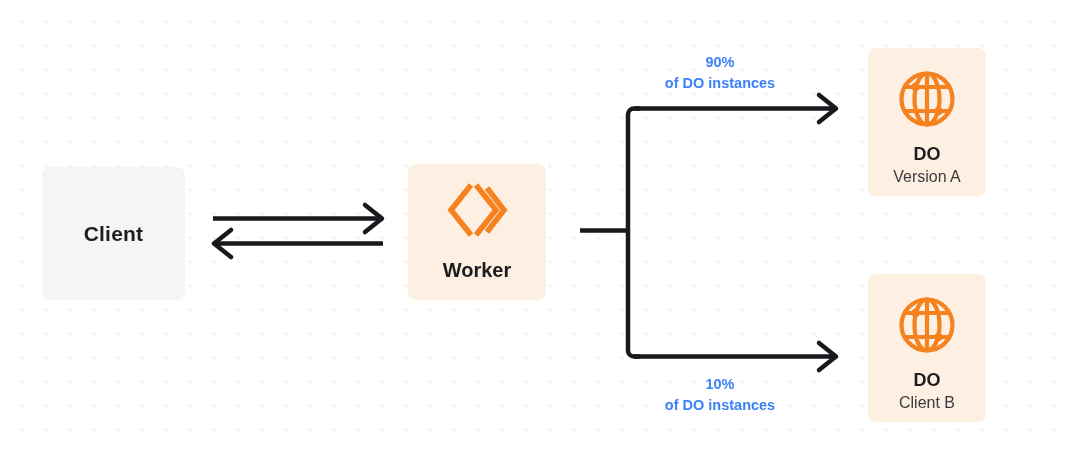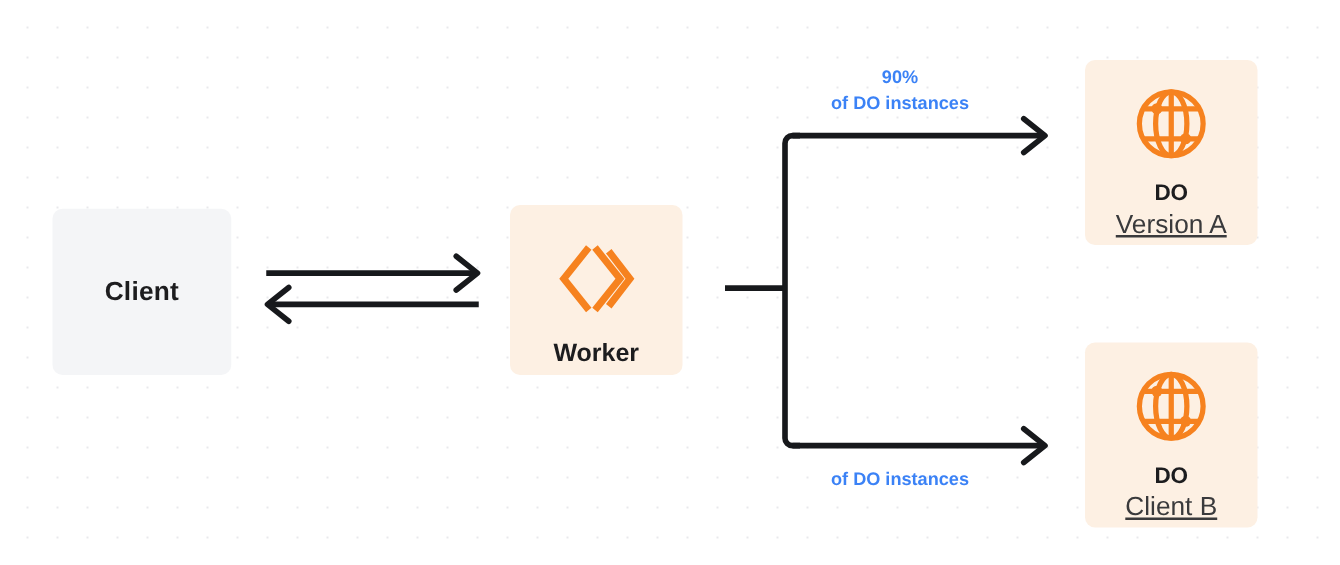--- a/index.html
+++ b/index.html
@@ -43,48 +43,47 @@
     color: #1d1d1f;
     letter-spacing: 0.2px;
   }
   #worker-node {
     left: 408px;
     top: 164px;
     width: 138px;
     height: 136px;
     background: #fdf0e3;
     justify-content: flex-start;
-    padding-top: 30px;
+    padding-top: 17px;
   }
   .worker-label {
     font-size: 20px;
     font-weight: bold;
     color: #1d1d1f;
     margin-top: 20px;
   }
   .do-node {
-    width: 138px;
+    width: 118px;
     height: 148px;
     background: #fdf0e3;
     justify-content: flex-start;
     padding-top: 22px;
   }
   #do-a-node { left: 868px; top: 48px; }
   #do-b-node { left: 868px; top: 274px; }
   .do-title {
     font-size: 18px;
     font-weight: bold;
     color: #1d1d1f;
     margin-top: 16px;
   }
   .do-sub {
-    font-size: 21px;
+    font-size: 16px;
     color: #3a3a3c;
     margin-top: 3px;
-    text-decoration: underline;
   }
   .edge-svg {
     position: absolute;
     left: 0;
     top: 0;
     width: 1072px;
     height: 452px;
     pointer-events: none;
   }
   .edge-label {
@@ -187,16 +186,17 @@
     <span class="do-title">DO</span>
     <span class="do-sub">Client B</span>
   </div>
 
   <div class="edge-label" id="label-90">
     <div>90%</div>
     <div>of DO instances</div>
   </div>
 
   <div class="edge-label" id="label-10">
+    <div>10%</div>
     <div>of DO instances</div>
   </div>
 
 </div>
 
 </body></html>

